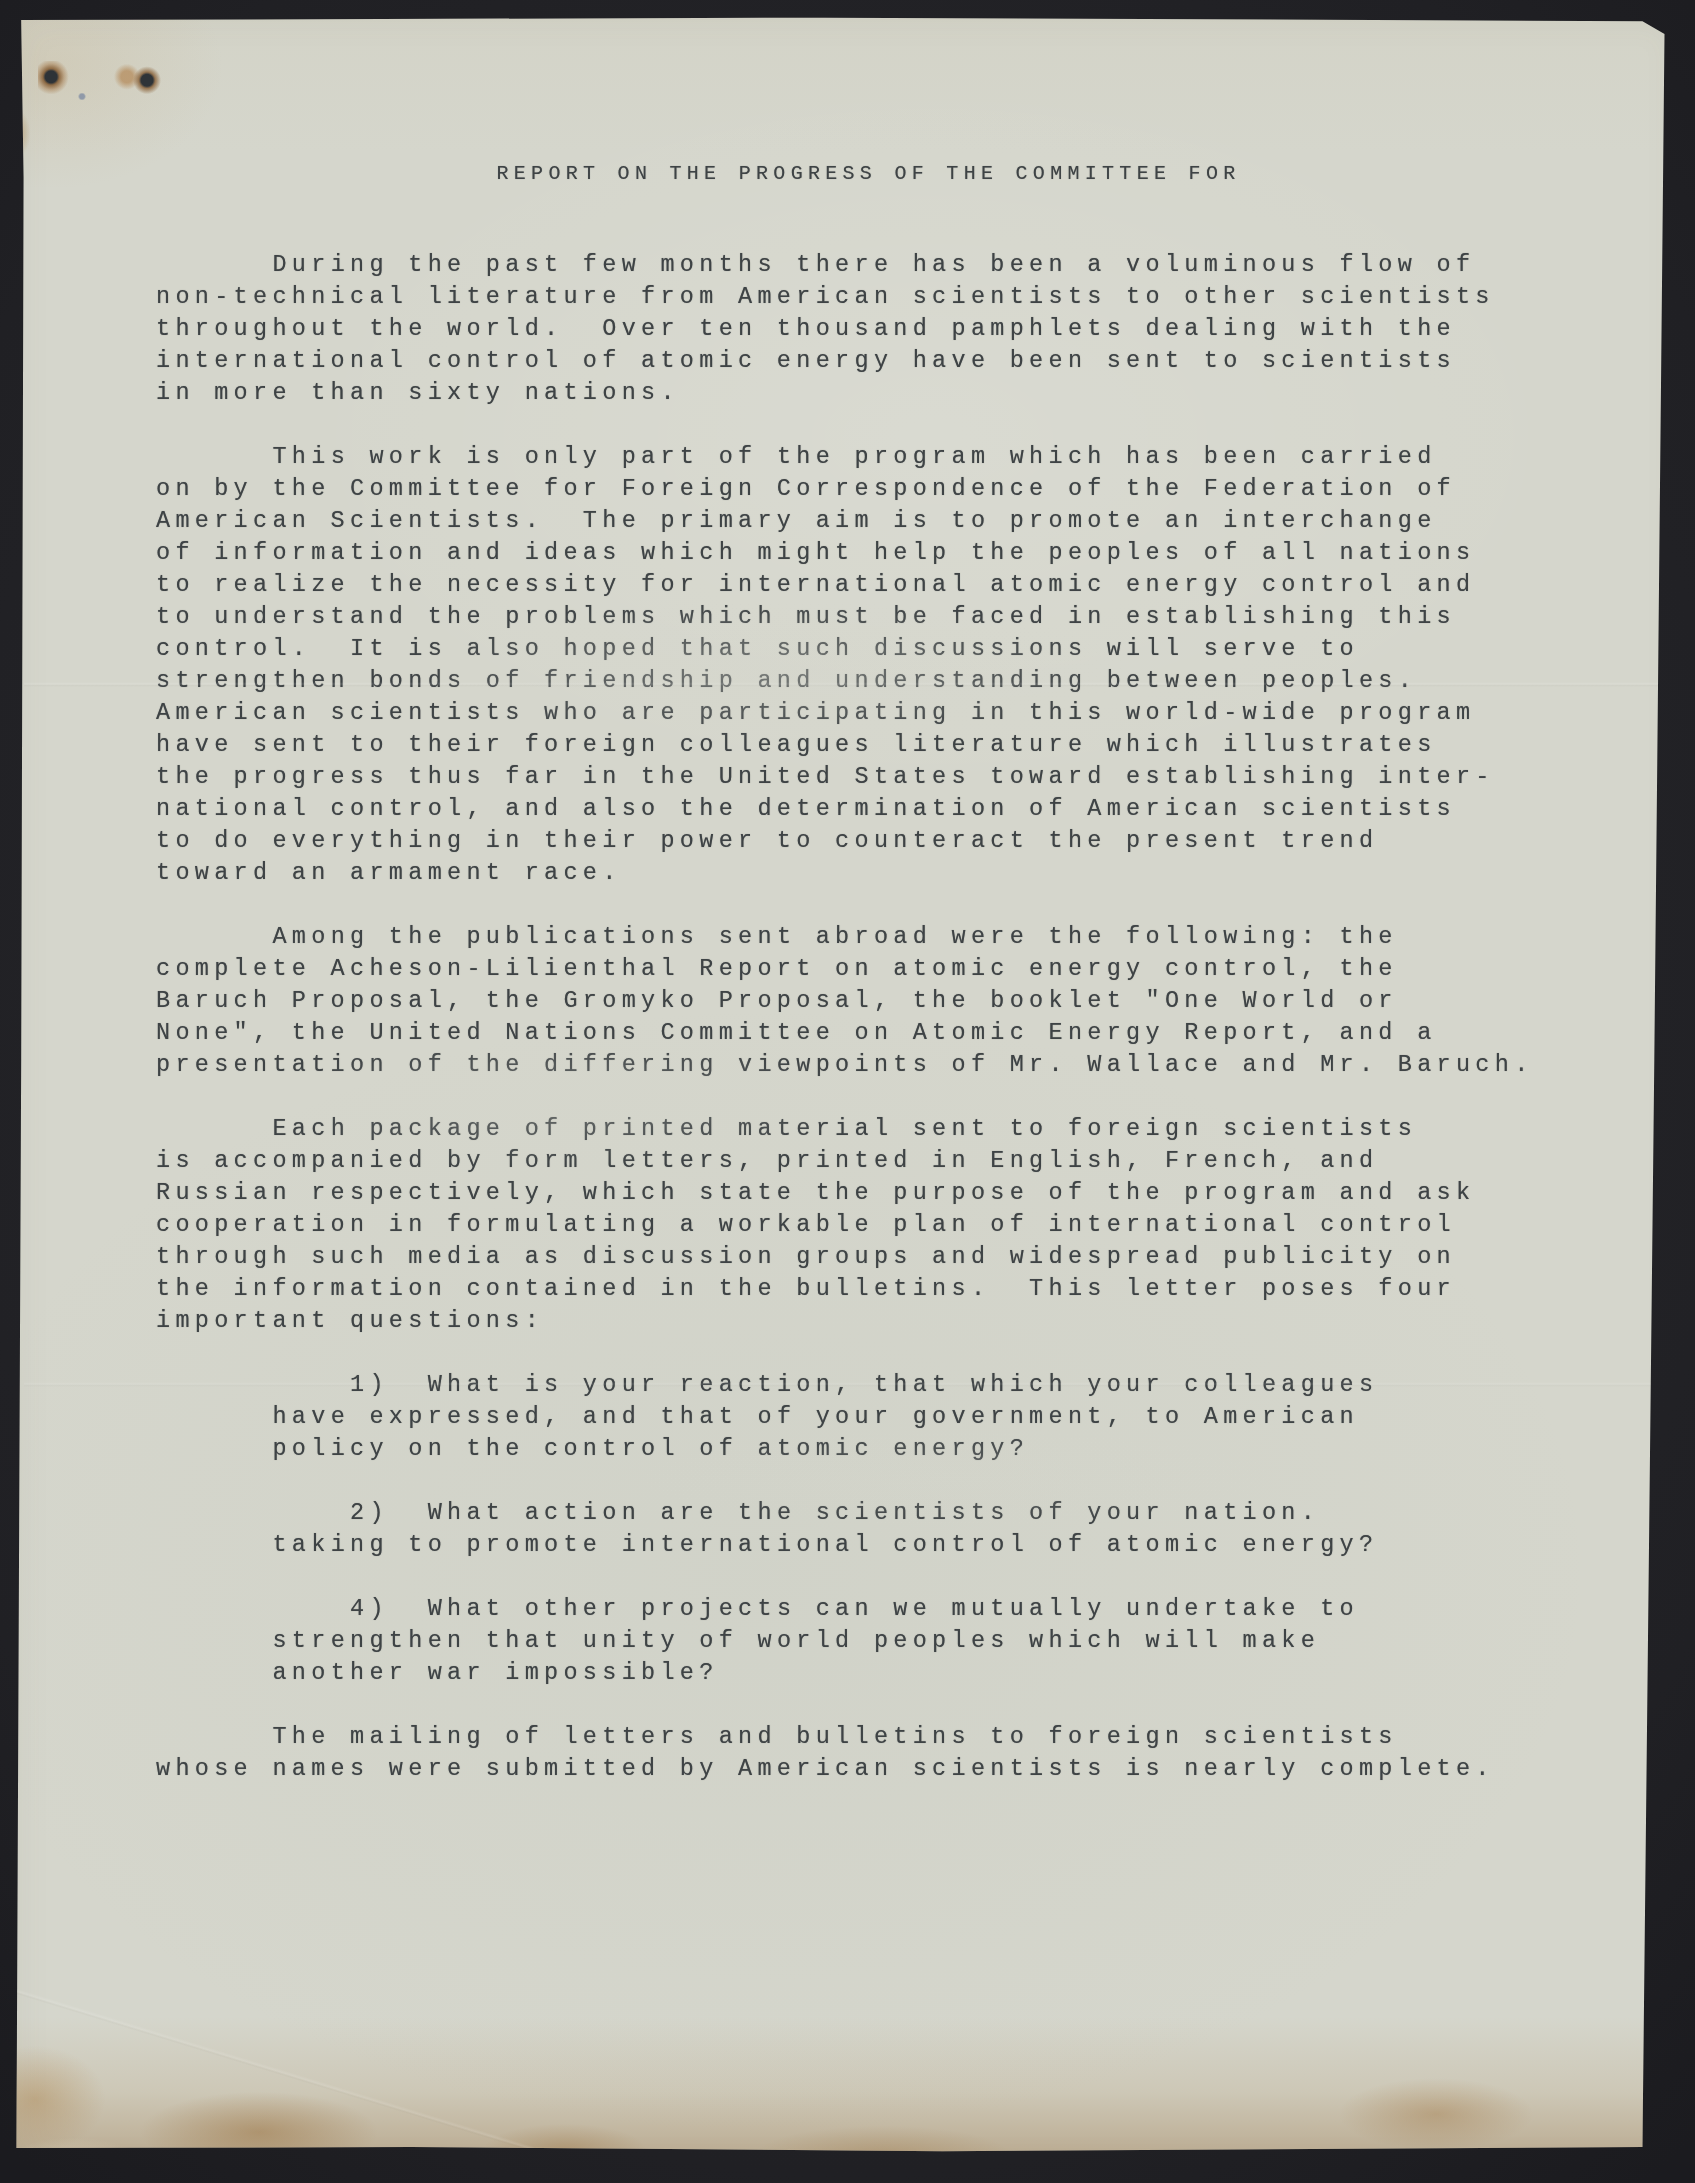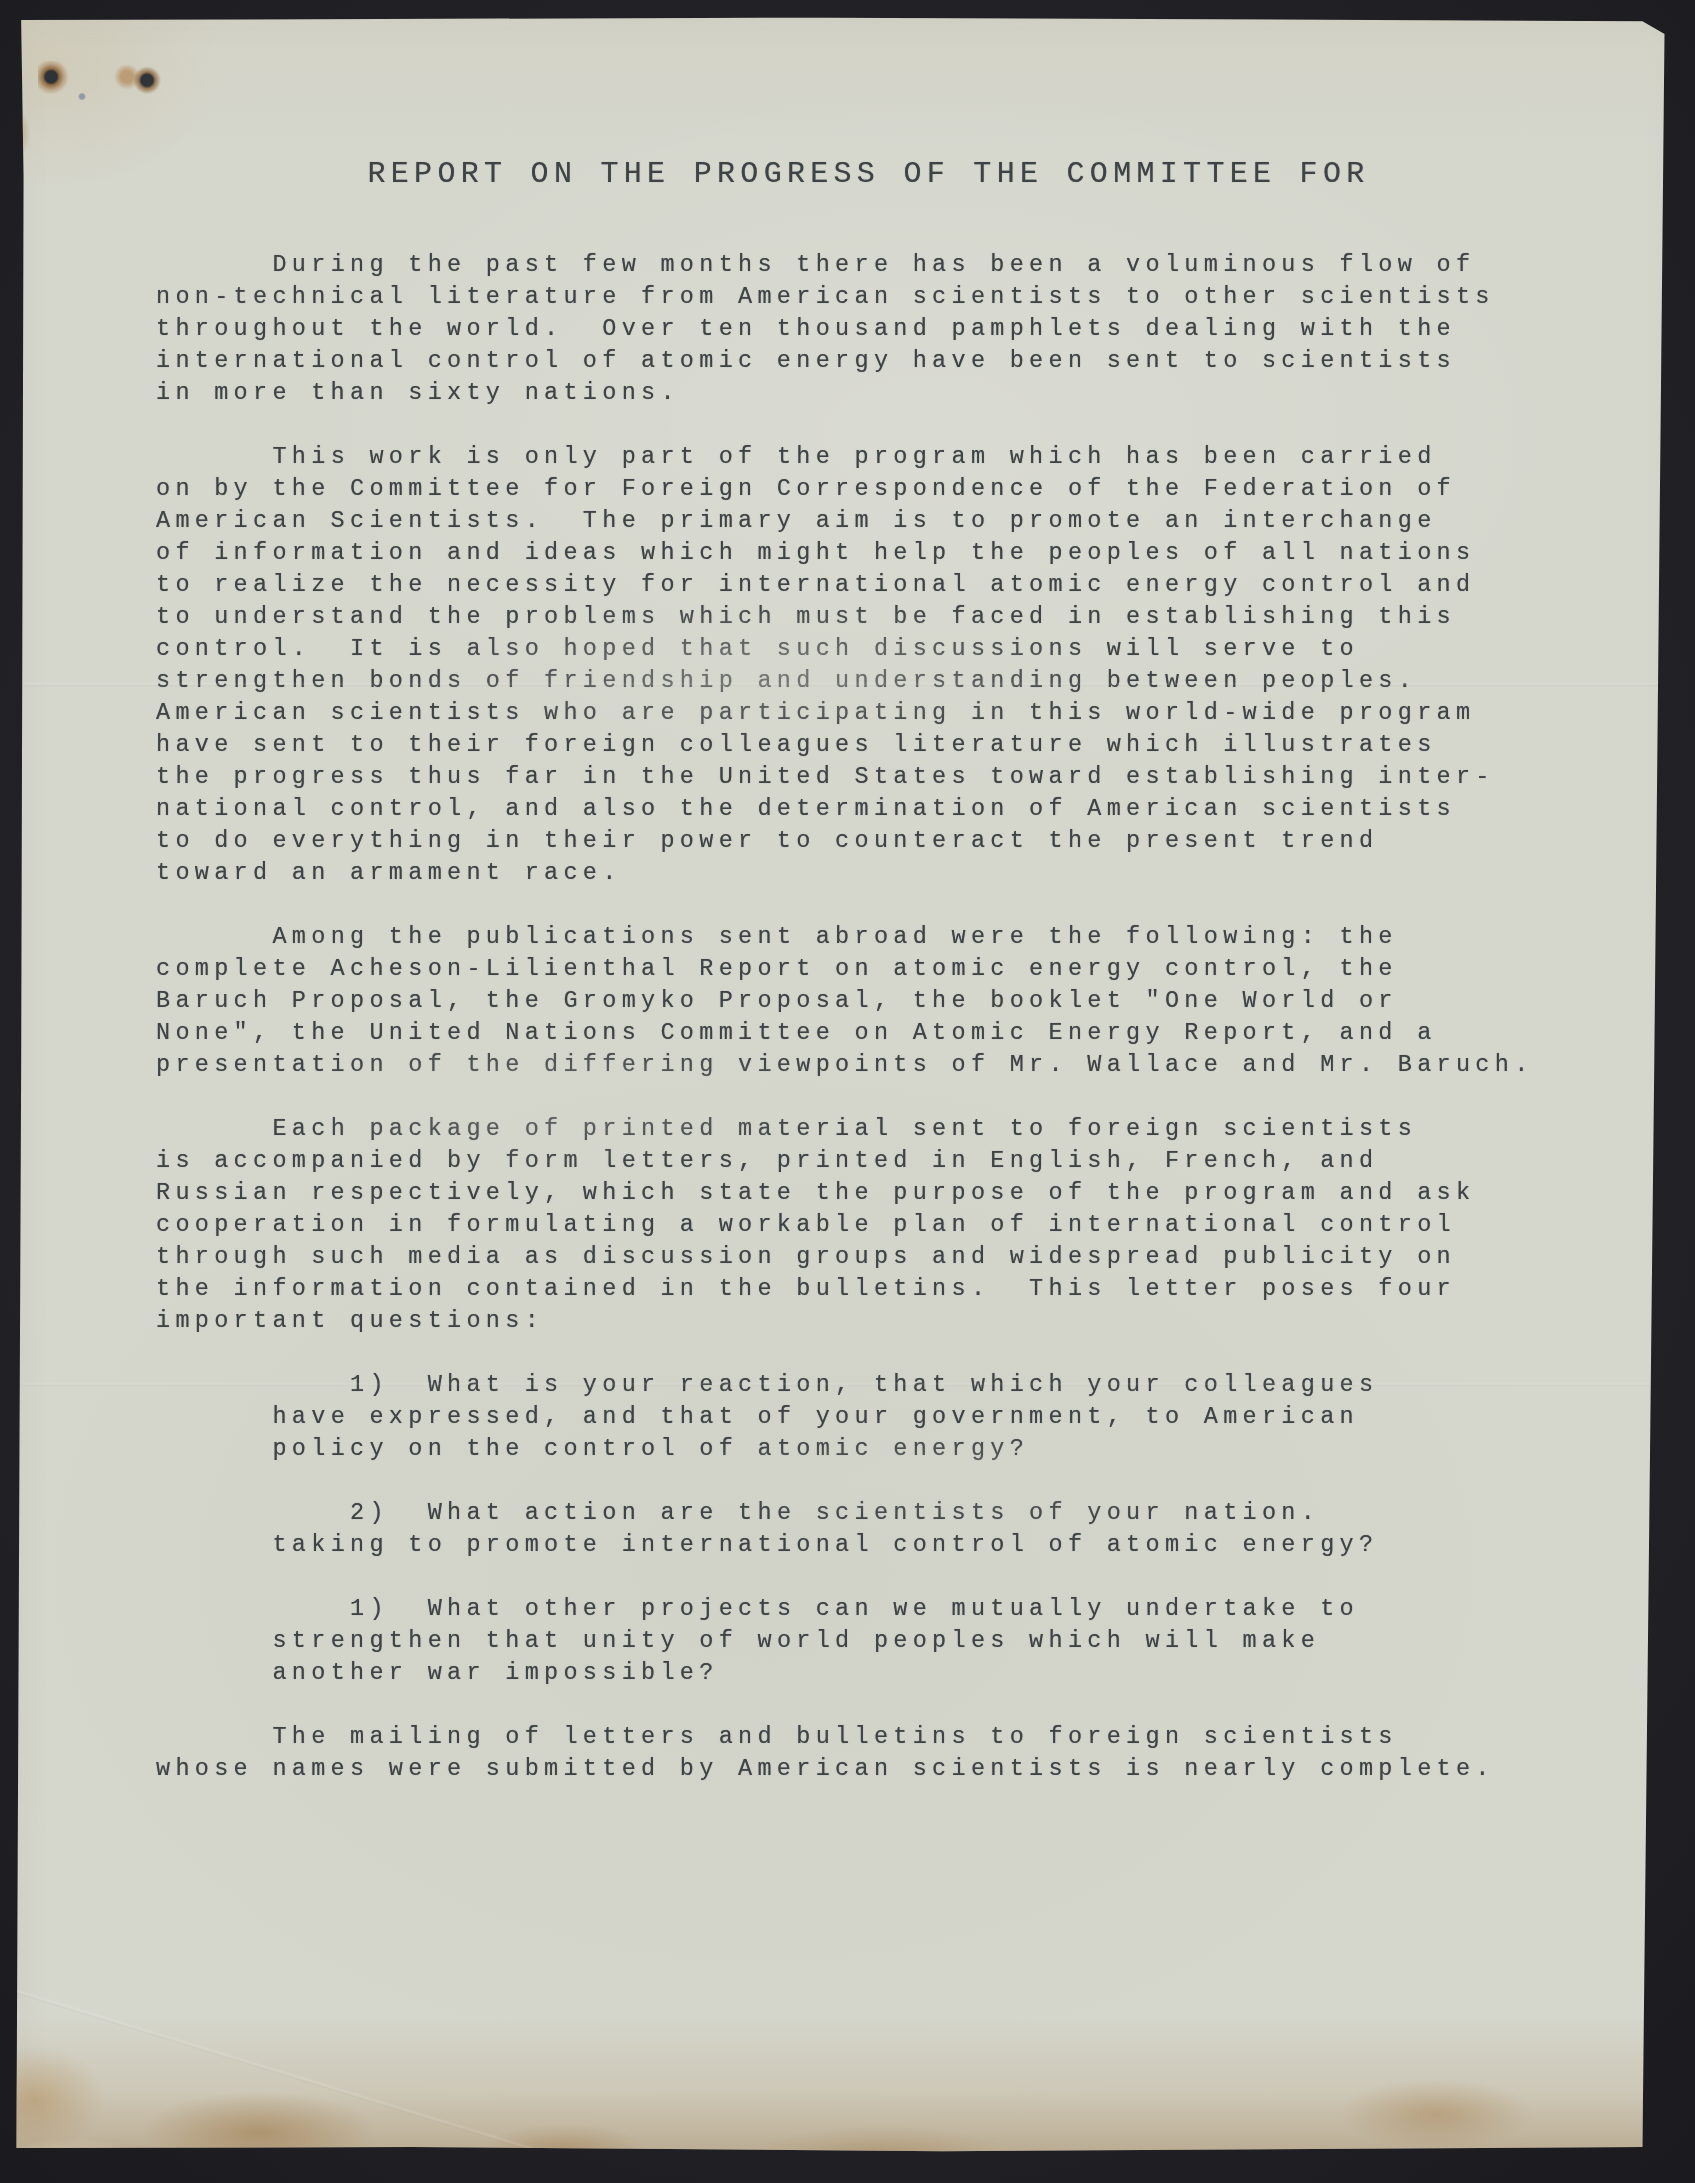--- a/index.html
+++ b/index.html
@@ -36,21 +36,21 @@
     top: 158px;
     width: 1425px;
     font-family: "Liberation Mono", "DejaVu Sans Mono", monospace;
     font-size: 23.5px;
     line-height: 32px;
     letter-spacing: 5.3px;
     color: #3e4345;
     text-shadow: 0 0 0.9px rgba(64,68,70,0.55);
     z-index: 2;
   }
-  .doc-title { margin: 0 0 59px 0; font-size: 30px; font-weight: normal; text-align: center; }
+  .doc-title { margin: 0 0 59px 0; font-size: 20px; font-weight: normal; text-align: center; }
   .title-line { white-space: pre-wrap; }
   .para { margin: 0 0 32px 0; white-space: pre-wrap; }
   .para:last-child { margin-bottom: 16px; }
 
   .stain, .crease, .fade-patch { position: absolute; pointer-events: none; }
 
   .rust-stain-1 {
     left: 38px; top: 61px; width: 41px; height: 33px; z-index: 3;
     background:
       radial-gradient(circle at 32% 48%, #2e3337 0 5.9px, rgba(120,75,30,0.75) 8.2px, rgba(150,95,40,0.35) 13px, transparent 17.7px);
@@ -160,21 +160,21 @@
 cooperation in formulating a workable plan of international control
 through such media as discussion groups and widespread publicity on
 the information contained in the bulletins.  This letter poses four
 important questions:</p>
 
       <p class="para">          1)  What is your reaction, that which your colleagues
       have expressed, and that of your government, to American
       policy on the control of atomic energy?</p>
       <p class="para">          2)  What action are the scientists of your nation.
       taking to promote international control of atomic energy?</p>
-      <p class="para">          1)  What other projects can we mutually undertake to
+      <p class="para">          4)  What other projects can we mutually undertake to
       strengthen that unity of world peoples which will make
       another war impossible?</p>
 
       <p class="para">      The mailing of letters and bulletins to foreign scientists
 whose names were submitted by American scientists is nearly complete.</p>
     </div>
 
     <div class="fade-patch fade-patch-1"></div>
     <div class="fade-patch fade-patch-2"></div>
     <div class="fade-patch fade-patch-3"></div>

